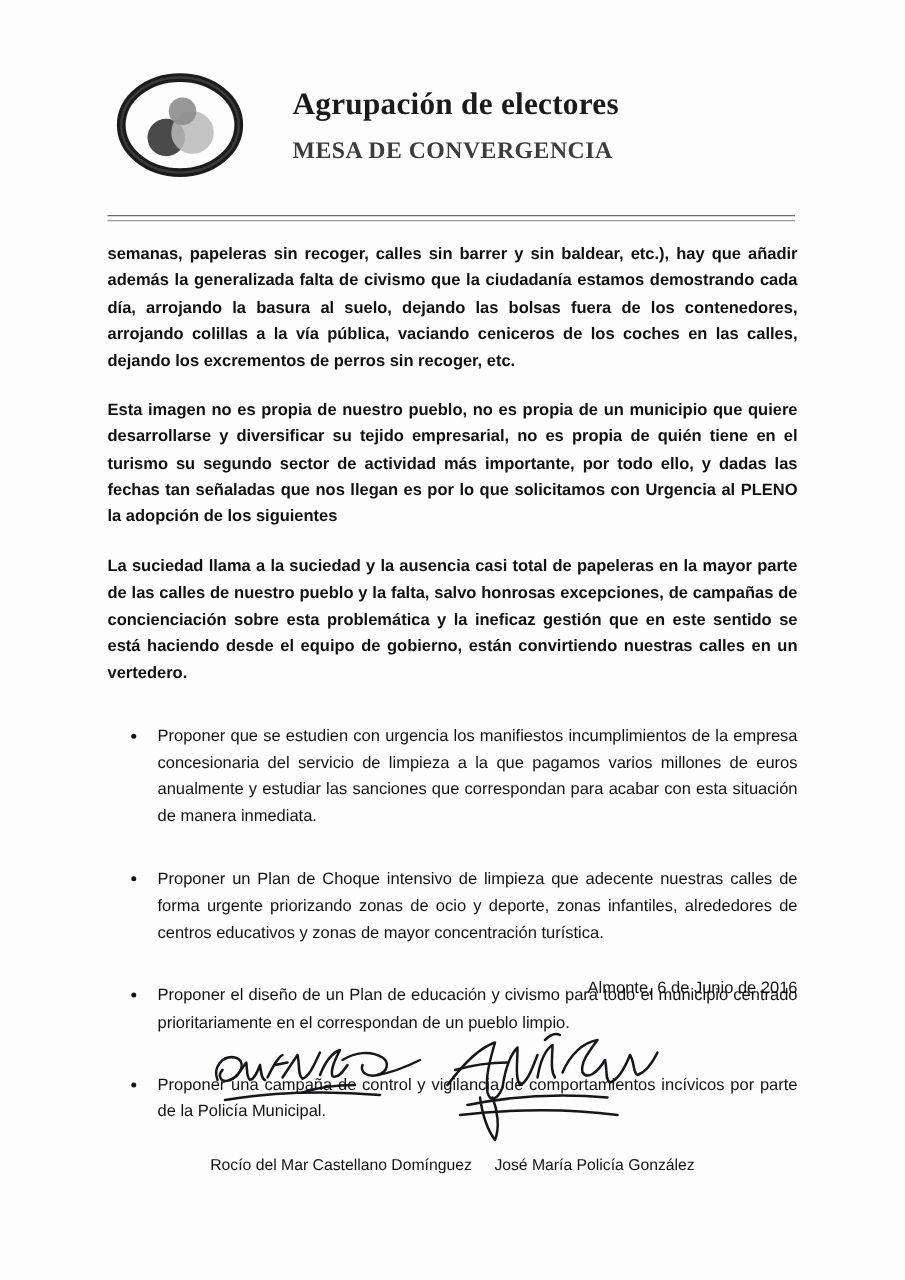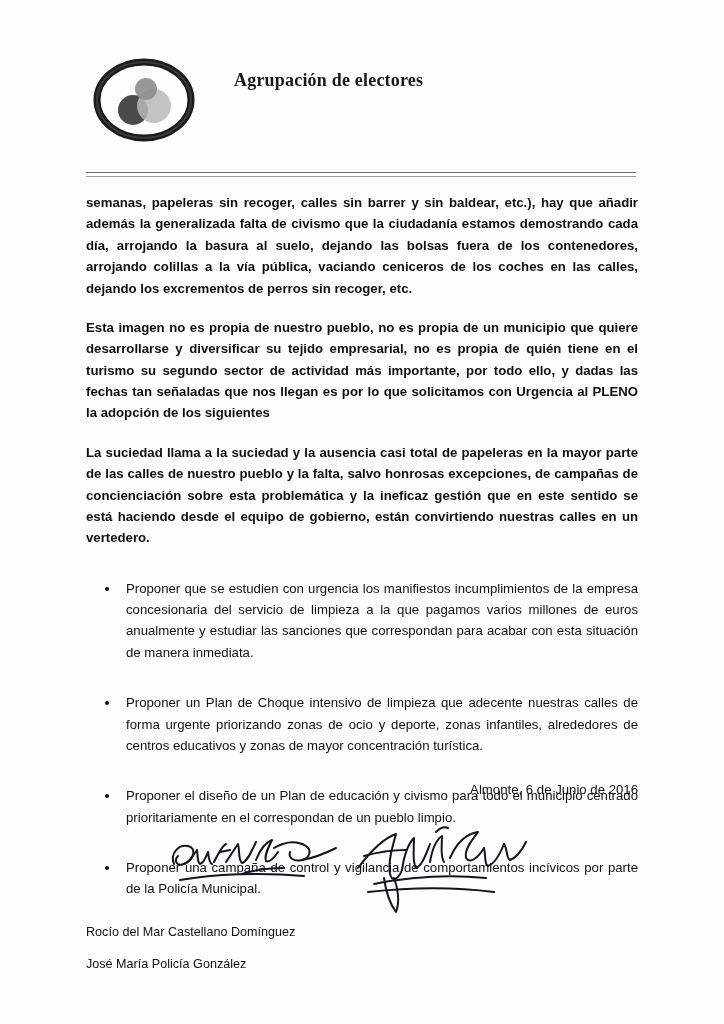--- a/index.html
+++ b/index.html
@@ -40,21 +40,21 @@
 
   .org-lines {
     position: absolute;
     left: 148px;
     top: 18px;
     width: 400px;
   }
   .org-line1 {
     font-family: "Liberation Serif", serif;
     font-weight: bold;
-    font-size: 18px;
+    font-size: 25px;
     letter-spacing: 0.2px;
     color: #1a1a1a;
     margin-bottom: 12px;
   }
   .org-line2 {
     font-family: "Liberation Serif", serif;
     font-weight: bold;
     font-size: 19px;
     letter-spacing: 0.4px;
     color: #3c3c3c;
@@ -130,41 +130,41 @@
 
   .names {
     position: absolute;
     left: 86px;
     top: 925px;
     width: 552px;
     display: flex;
     justify-content: center;
     gap: 18px;
     font-size: 12.6px;
-    flex-direction: column;
   }
   .names span { white-space: nowrap; }
 </style>
 </head>
 <body>
 
 <div class="page">
 
   <div class="letterhead">
     <div class="logo">
       <svg width="108" height="88" viewBox="0 0 108 88" xmlns="http://www.w3.org/2000/svg">
         <ellipse cx="54" cy="44" rx="47" ry="38" fill="none" stroke="#1b1b1b" stroke-width="7"></ellipse>
         <ellipse cx="54" cy="44" rx="47" ry="38" fill="none" stroke="#3a3a3a" stroke-width="2"></ellipse>
         <circle cx="43" cy="54" r="15" fill="#4a4a4a"></circle>
         <circle cx="64" cy="50" r="17" fill="#b9b9b9" opacity="0.85"></circle>
         <circle cx="56" cy="33" r="11" fill="#8d8d8d" opacity="0.9"></circle>
       </svg>
     </div>
     <div class="org-lines">
       <div class="org-line1">Agrupación de electores</div>
+      <div class="org-line2">MESA DE CONVERGENCIA</div>
     </div>
   </div>
 
   <div class="rule"></div>
 
   <div class="body-wrap">
     <p class="para">semanas, papeleras sin recoger, calles sin barrer y sin baldear, etc.), hay que añadir además la generalizada falta de civismo que la ciudadanía estamos demostrando cada día, arrojando la basura al suelo, dejando las bolsas fuera de los contenedores,  arrojando colillas a la vía pública, vaciando ceniceros de los coches en las calles, dejando los excrementos de perros sin recoger, etc.</p>
     <p class="para">Esta imagen no es propia de nuestro pueblo, no es propia de un municipio que quiere desarrollarse y diversificar su tejido empresarial, no es propia de quién tiene en el turismo su segundo sector de actividad más importante, por todo ello, y dadas las fechas tan señaladas que nos llegan es por lo que solicitamos con Urgencia  al PLENO la adopción de los siguientes</p>
     <p class="para">La suciedad llama a la suciedad y la ausencia casi total de papeleras en la mayor parte de las calles de nuestro pueblo y la falta, salvo honrosas excepciones, de campañas de concienciación sobre esta problemática y la ineficaz gestión que en este sentido se está haciendo desde el equipo de gobierno, están convirtiendo nuestras calles en un vertedero.</p>
 

